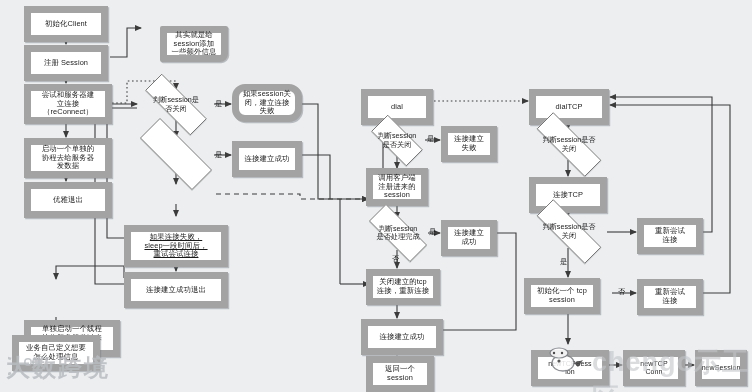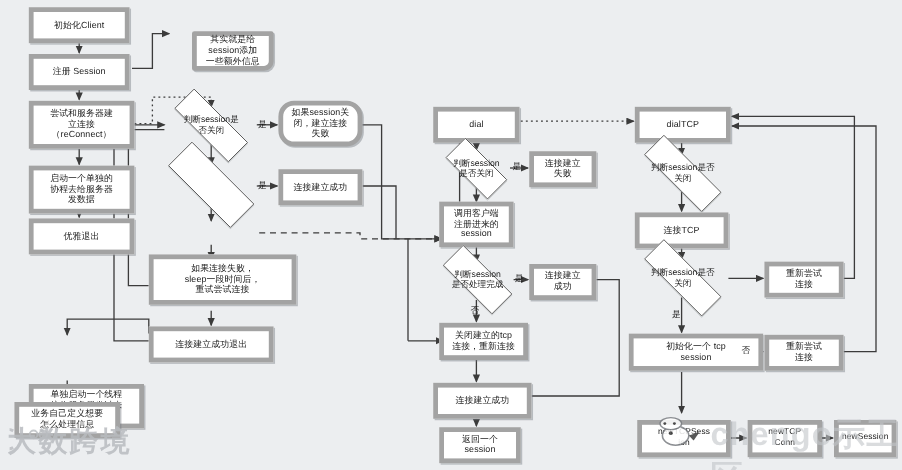--- a/index.html
+++ b/index.html
@@ -12,21 +12,21 @@
     width: 752px;
     height: 392px;
     background: #eceef0;
     font-family: "Liberation Sans", "DejaVu Sans", sans-serif;
     overflow: hidden;
   }
   .node {
     position: absolute;
     box-sizing: border-box;
     background: #ffffff;
-    border: 4px solid #a3a3a3;
+    border: 7px solid #a3a3a3;
     display: flex;
     align-items: center;
     justify-content: center;
     text-align: center;
     color: #1a1a1a;
     line-height: 1.18;
     font-size: 7.4px;
     letter-spacing: 0.1px;
     padding: 11px 2px;
     white-space: pre-line;
@@ -221,21 +221,21 @@
     <div class="dshape"></div>
     <div class="dlabel">判断session是
 否关闭</div>
   </div>
 
   <div class="diamond" style="left:124px; top:134px; width:104px; height:40px;">
     <div class="dshape"></div>
   </div>
 
 
-  <div class="node" style="left:124px; top:212px; width:123px; height:42px;">如果连接失败，
+  <div class="node" style="left:124px; top:225px; width:104px; height:42px;text-decoration:underline;">如果连接失败，
 sleep一段时间后，
 重试尝试连接</div>
 
   <div class="node" style="left:124px; top:272px; width:104px; height:28px;">连接建立成功退出</div>
 
   <div class="node" style="left:232px; top:84px; width:70px; height:38px;border-radius:13px;">如果session关
 闭，建立连接
 失败</div>
 
   <div class="node" style="left:232px; top:141px; width:70px; height:27px;">连接建立成功</div>
@@ -284,21 +284,21 @@
 
   <div class="diamond" style="left:521px; top:215px; width:96px; height:33px;">
     <div class="dshape"></div>
     <div class="dlabel">判断session是否
 关闭</div>
   </div>
 
   <div class="node" style="left:637px; top:218px; width:66px; height:29px;">重新尝试
 连接</div>
 
-  <div class="node" style="left:524px; top:278px; width:112px; height:31px;">初始化一个 tcp
+  <div class="node" style="left:524px; top:278px; width:76px; height:31px;">初始化一个 tcp
 session</div>
 
   <div class="node" style="left:637px; top:279px; width:66px; height:29px;">重新尝试
 连接</div>
 
   <div class="node" style="left:531px; top:350px; width:78px; height:31px; font-size:7px;">newTCPSess
 ion</div>
 
   <div class="node" style="left:623px; top:350px; width:62px; height:31px; font-size:7px;">newTCP
 Conn</div>

